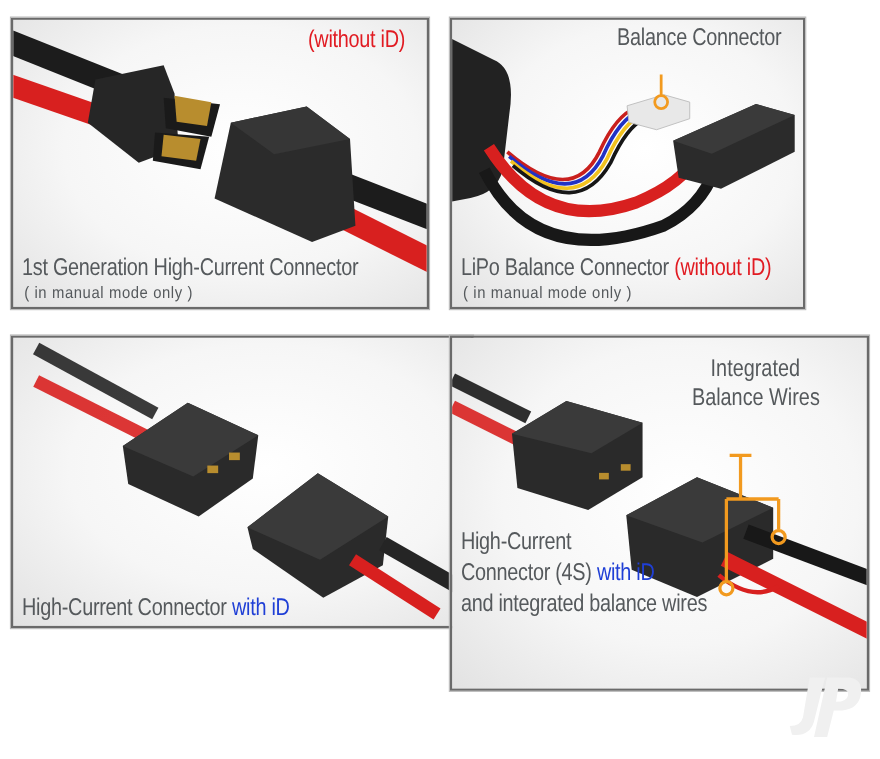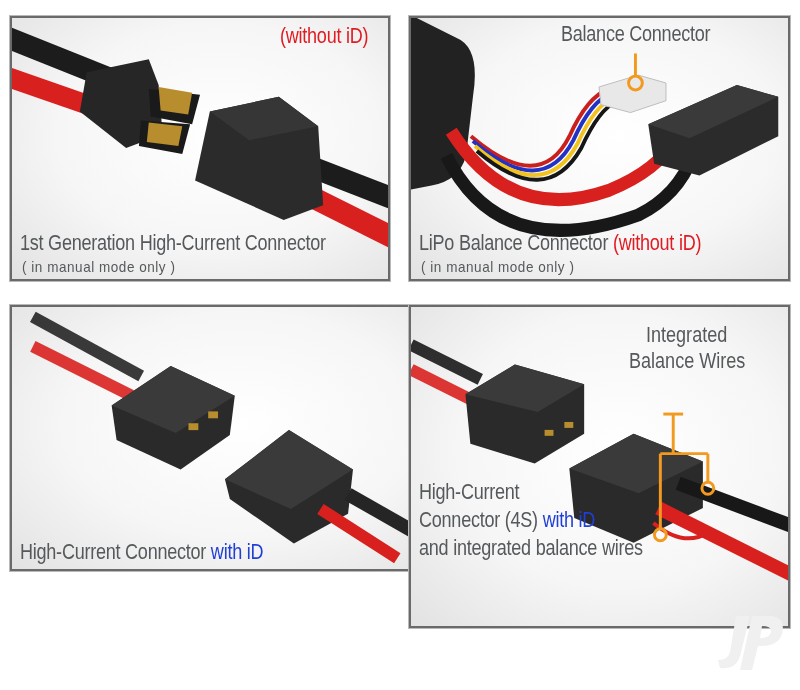--- a/index.html
+++ b/index.html
@@ -8,21 +8,21 @@
       font-family: "Liberation Sans", sans-serif;
     }
     .panel {
       position: absolute; box-sizing: border-box;
       border: 2px solid #6a6a6a;
       outline: 1px solid #b9b9b9;
       background: radial-gradient(ellipse at 55% 45%, #ffffff 0%, #f6f6f6 55%, #e2e2e2 100%);
       overflow: hidden;
     }
     #p1 { left: 10px; top: 16px; width: 380px; height: 265px; }
-    #p2 { left: 409px; top: 16px; width: 381px; height: 265px; }
+    #p2 { left: 409px; top: 16px; width: 323px; height: 265px; }
     #p3 { left: 10px; top: 305px; width: 420px; height: 266px; }
     #p4 { left: 409px; top: 305px; width: 381px; height: 323px; }
     .art { position: absolute; left: 0; top: 0; width: 100%; height: 100%; }
     .cap {
       position: absolute; color: #55595c; font-family: "Liberation Sans", sans-serif;
       font-stretch: condensed; transform-origin: left top; white-space: nowrap; letter-spacing: -0.3px;
     }
     .cap-main { font-size: 22px; transform: scaleX(0.82); }
     .cap-sub { font-size: 15px; transform: scaleX(0.9); letter-spacing: 0.6px; }
     .red { color: #e11b22; }

